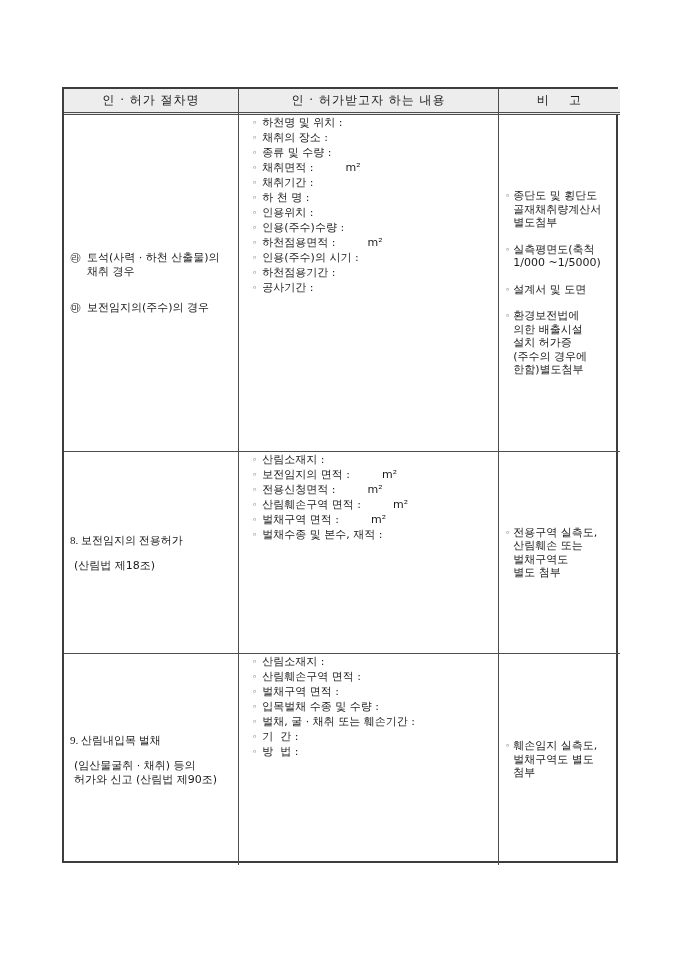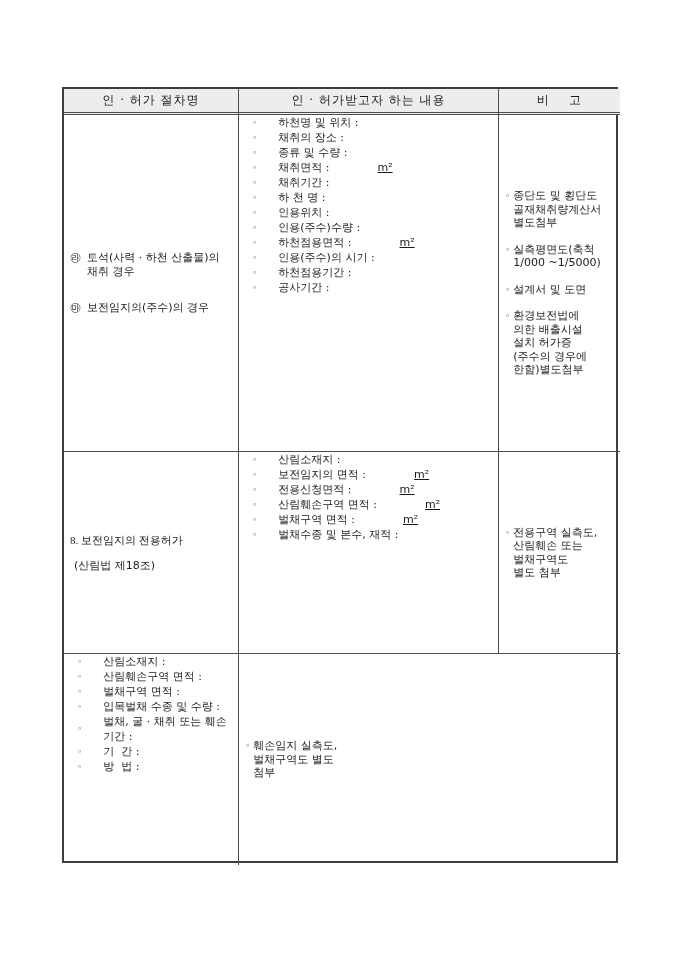--- a/index.html
+++ b/index.html
@@ -31,22 +31,22 @@
   .proc.list{gap:22px;}
   .proc .li{display:flex;align-items:flex-start;}
   .proc .marker{width:17px;flex:0 0 17px;font-size:11px;line-height:14px;}
   .proc .txt{white-space:pre-wrap;line-height:14px;}
   .proc-title{line-height:14px;white-space:pre-wrap;font-family:Liberation Serif, serif;}
   .proc-sub{margin-top:12px;margin-left:4px;line-height:14px;white-space:pre-wrap;}
   
   .content-list{display:flex;flex-direction:column;padding-left:13px;padding-right:4px;}
   .content-list .li{display:flex;align-items:center;}
   .bullet{font-size:9px;line-height:10px;margin-right:5px;flex:0 0 auto;color:#1a1a1a;}
-  .content-list .txt{white-space:pre-wrap;margin-left:16px;}
-  .unit{margin-left:48px;text-decoration:underline;}
+  .content-list .txt{white-space:pre-wrap;}
+  .unit{margin-left:32px;}
   
   .remarks-list{display:flex;flex-direction:column;justify-content:center;gap:13px;padding-left:6px;padding-right:2px;}
   .remarks-list .li{display:flex;align-items:flex-start;}
   .remarks-list .bullet{margin-top:2px;margin-right:3px;}
   .remarks-list .txt{white-space:pre-wrap;line-height:13.5px;}
 </style>
 </head>
 <body>
 
 <div class="page">
@@ -182,20 +182,25 @@
     <div class="cell hline r2 remarks-list">
         <div class="li">
           <span class="bullet">◦</span>
           <span class="txt">전용구역 실측도,
 산림훼손 또는
 벌채구역도
 별도 첨부</span>
         </div>
       </div>
 
+    <div class="cell vline r3 proc">
+      <div class="proc-title">9. 산림내입목 벌채</div>
+      <div class="proc-sub">(임산물굴취 · 채취) 등의
+허가와 신고 (산림법 제90조)</div>
+    </div>
     <div class="cell vline r3 content-list">
         <div class="li">
           <span class="bullet">◦</span>
           <span class="txt">산림소재지 :</span>
         </div>
         <div class="li">
           <span class="bullet">◦</span>
           <span class="txt">산림훼손구역 면적 :</span>
         </div>
         <div class="li">

